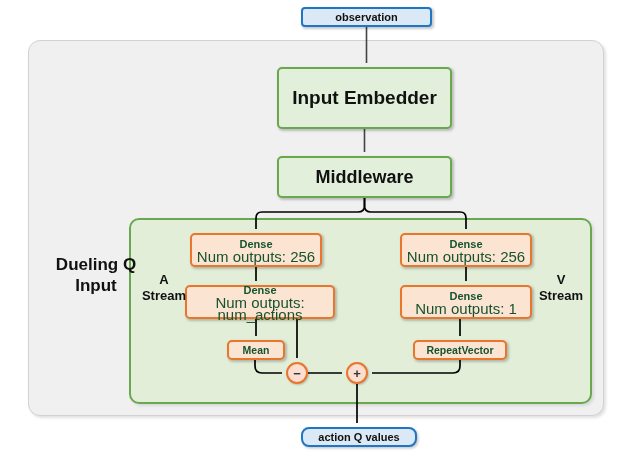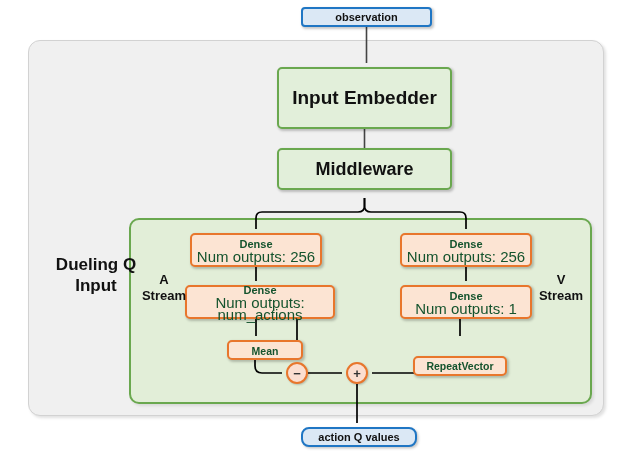--- a/index.html
+++ b/index.html
@@ -60,28 +60,28 @@
     border:2px solid #1f76c4;
     color:#111111;
     font-size:10px;
     border-radius:4px;
   }
 
   #box-observation{left:301px;top:7px;width:131px;height:20px;}
   #box-output{left:301px;top:427px;width:116px;height:20px;border-radius:8px;}
 
   #box-input-embedder{left:277px;top:67px;width:175px;height:62px;font-size:19px;}
-  #box-middleware{left:277px;top:148px;width:175px;height:42px;font-size:18px;}
+  #box-middleware{left:277px;top:156px;width:175px;height:42px;font-size:18px;}
 
   #box-a-dense1{left:190px;top:233px;width:132px;height:34px;}
   #box-a-dense2{left:190px;top:285px;width:150px;height:34px;left:185px;}
   #box-v-dense1{left:400px;top:233px;width:132px;height:34px;}
   #box-v-dense2{left:400px;top:285px;width:132px;height:34px;}
-  #box-mean{left:227px;top:340px;width:76px;height:20px;justify-content:flex-end;}
-  #box-repeatvector{left:413px;top:340px;width:94px;height:20px;margin-top:16px;}
+  #box-mean{left:227px;top:340px;width:58px;height:20px;}
+  #box-repeatvector{left:413px;top:340px;width:94px;height:20px;}
 
   .node .title{font-size:11px;font-weight:bold;line-height:13px;}
   .node .sub{font-size:15px;line-height:12px;}
   #box-mean .title{font-size:10.5px;font-weight:bold;}
   #box-repeatvector .title{font-size:10.5px;font-weight:bold;}
 
   
   .op-circle{
     position:absolute;
     width:22px;height:22px;

